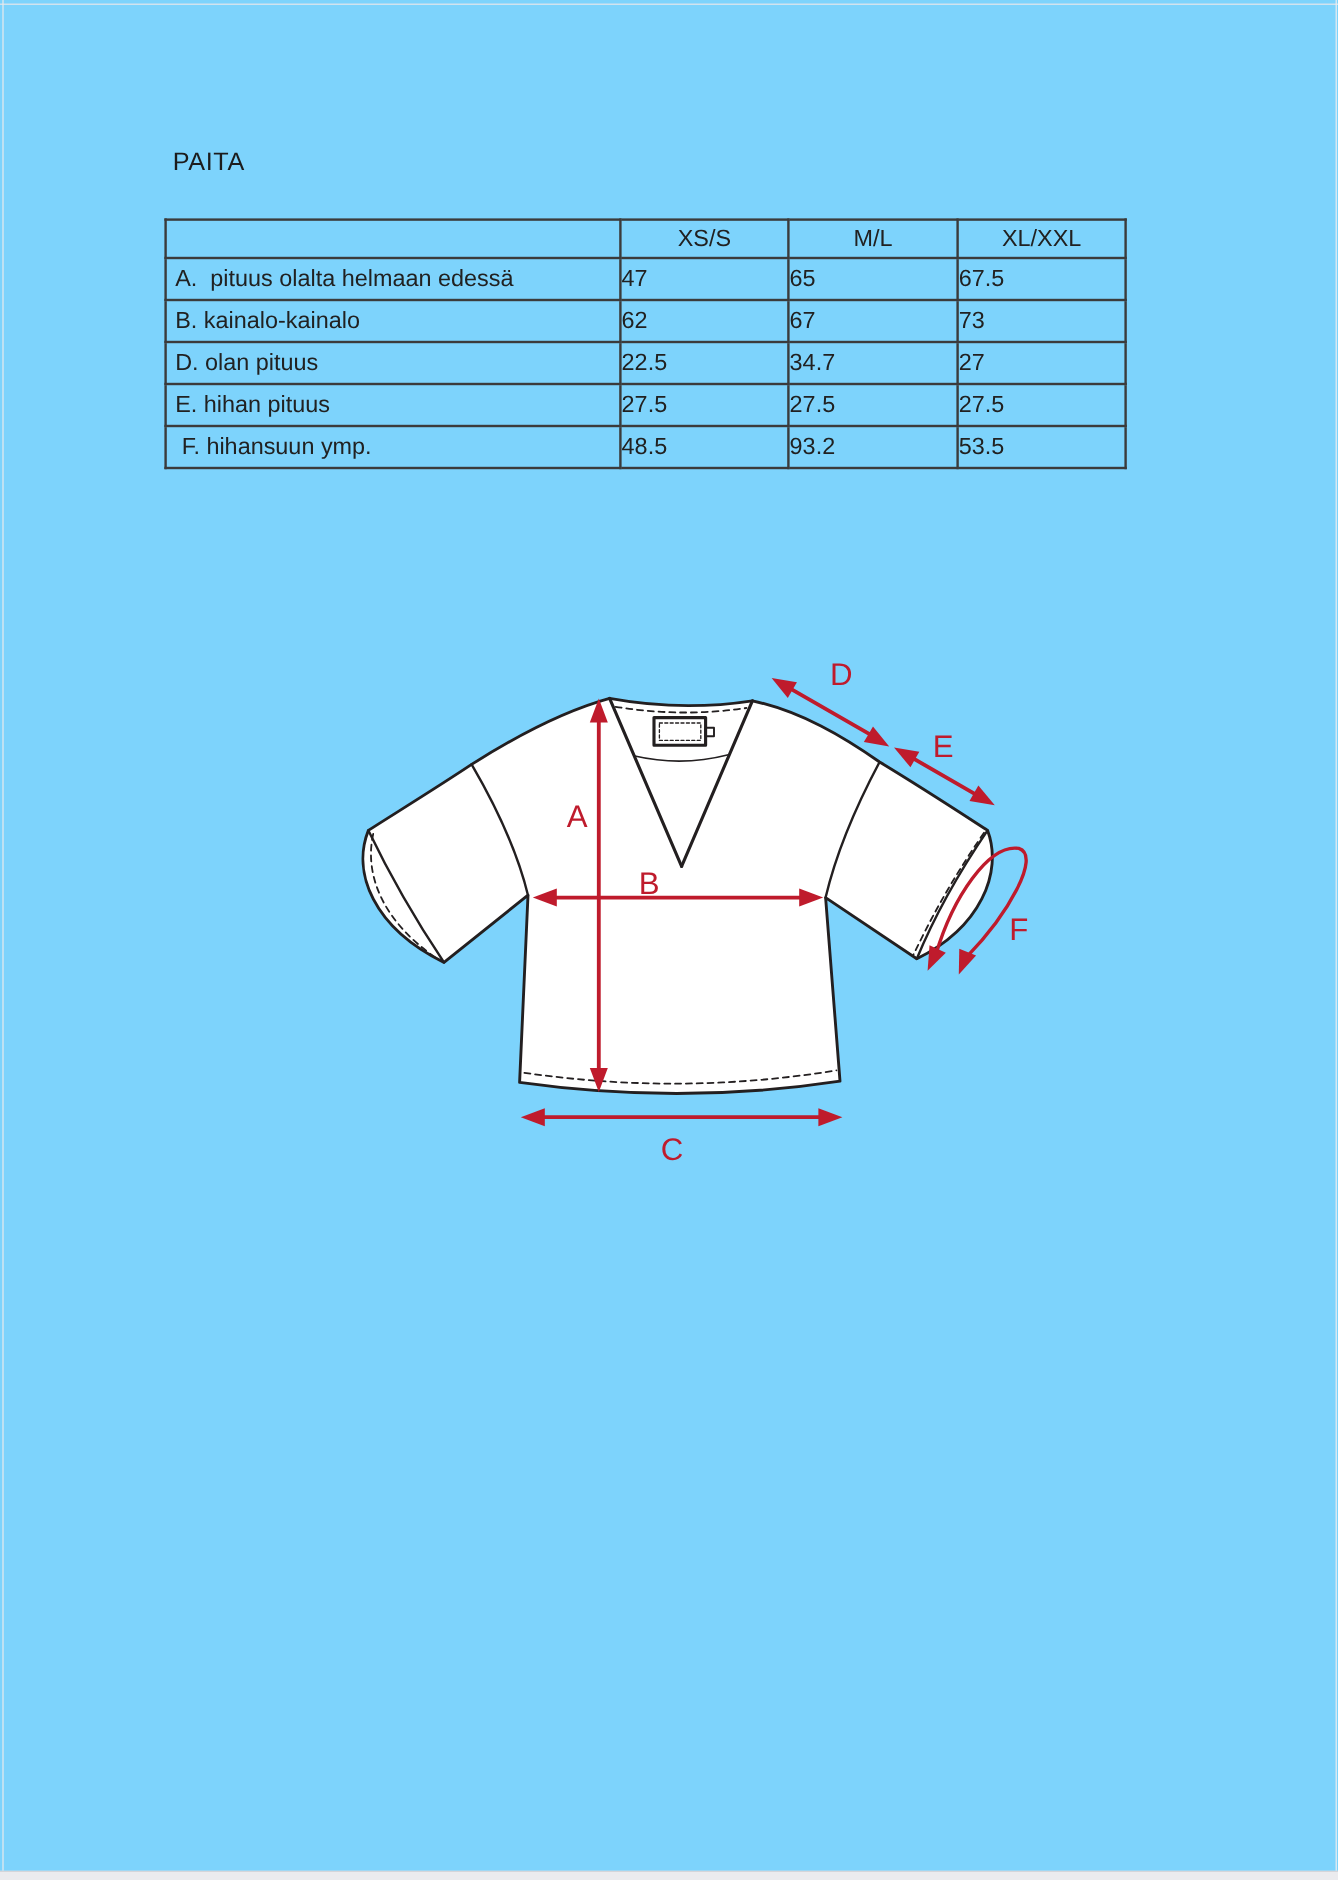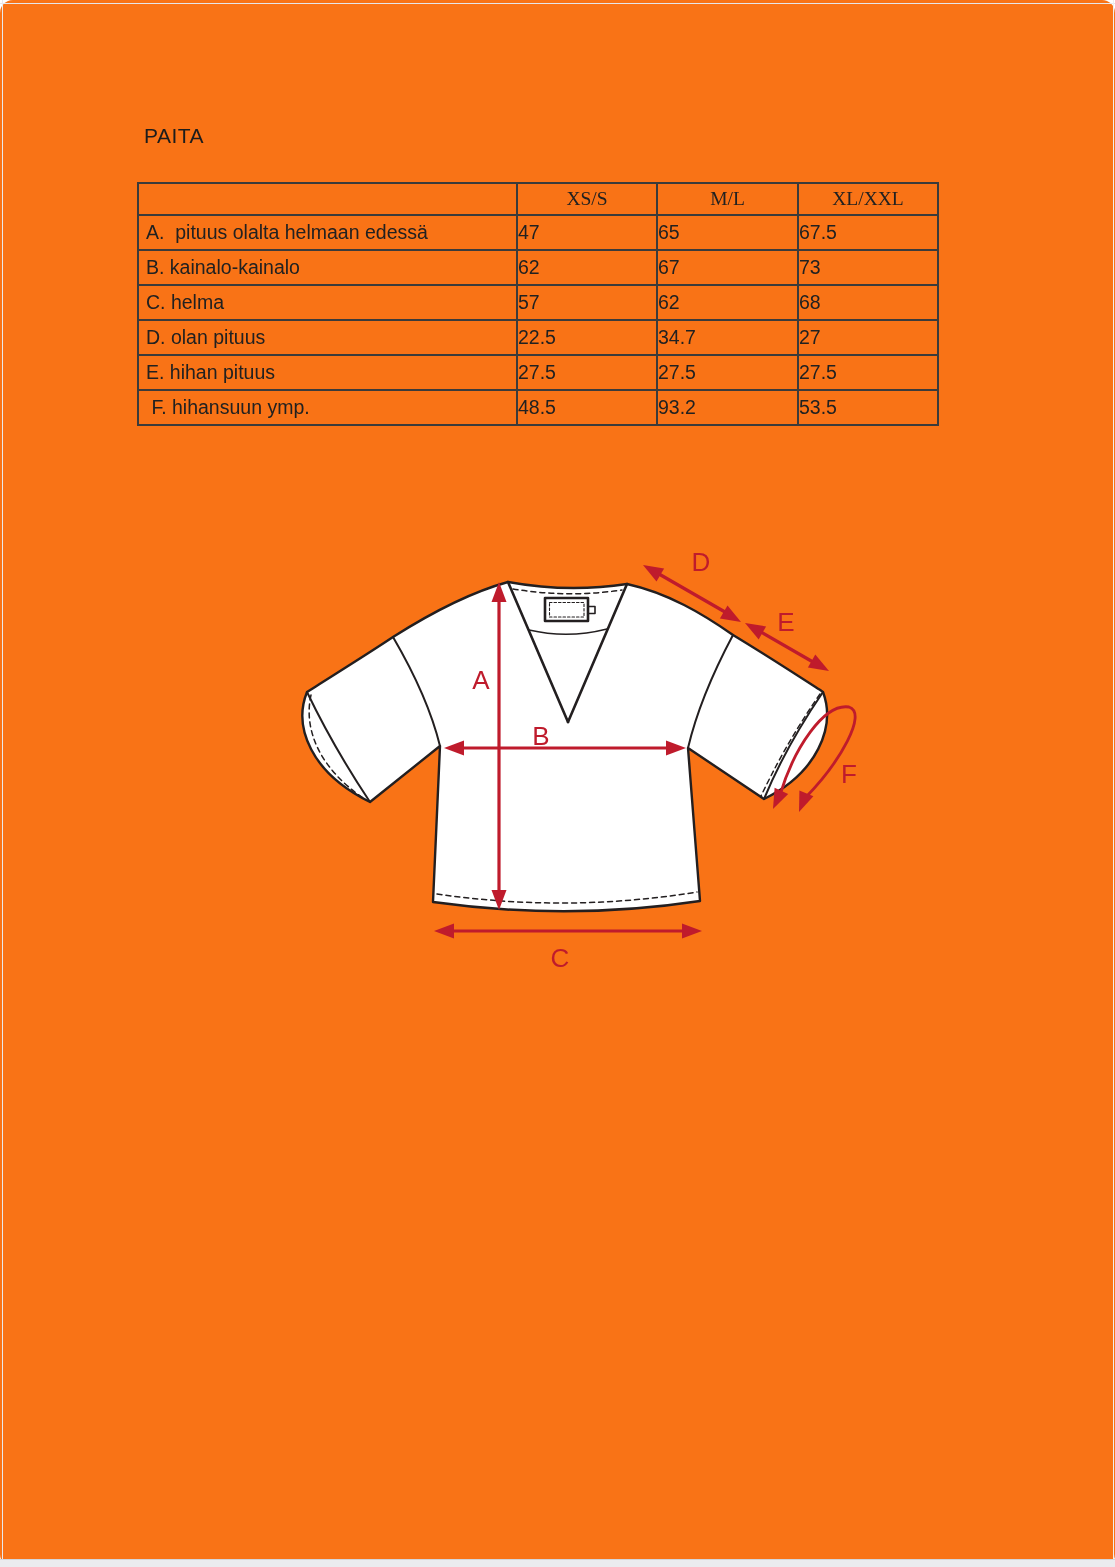--- a/index.html
+++ b/index.html
@@ -1,30 +1,30 @@
 <!DOCTYPE html>
 <html><head>
 <meta charset="utf-8">
 <style>
   html,body{margin:0;padding:0;background:#ffffff;}
   body{width:1115px;height:1567px;position:relative;overflow:hidden;
        font-family:"Liberation Sans",sans-serif;color:#1e1e1e;}
-  .page{position:absolute;inset:0;background:#f97316;border-radius:13px;}
+  .page{position:absolute;inset:0;background:#7dd3fc;}
   
   .edge-top{position:absolute;top:3px;left:0;right:0;height:1px;background:#e6e6ea;}
   .edge-left{position:absolute;top:0;left:2px;width:1px;bottom:8px;background:#e9e9ec;}
   .edge-right{position:absolute;top:0;right:1px;width:1px;bottom:8px;background:#eeeef1;}
   .edge-bottom{position:absolute;bottom:0;left:0;right:0;height:7px;background:#ebebee;border-top:1px solid #d5d5d9;}
 
   .page-title{position:absolute;left:144px;top:124px;font-size:21px;letter-spacing:.5px;color:#1c1c1c;}
 
   table.size-table{position:absolute;left:137px;top:182px;width:800px;
        border-collapse:collapse;table-layout:fixed;font-size:19.5px;color:#212121;}
   table.size-table td{border:2px solid #3b3b3b;padding:0;vertical-align:middle;overflow:hidden;}
-  table.size-table tr.head td{height:30px;text-align:center;font-family:Liberation Serif, serif;}
+  table.size-table tr.head td{height:30px;text-align:center;}
   table.size-table tr.datarow td{height:33px;text-align:left;}
   table.size-table td.lbl{text-align:left;padding-left:7px;white-space:pre;}
 
   svg.diagram{position:absolute;left:0;top:0;}
   svg.diagram text{font-family:"Liberation Sans",sans-serif;font-size:26px;fill:#bf1b2c;}
   .sketch{stroke:#231f20;fill:none;stroke-linecap:round;stroke-linejoin:round;}
   .sketch.fillwhite{fill:#ffffff;}
   .stitch{stroke:#231f20;fill:none;stroke-width:1.5;stroke-dasharray:5 4;stroke-linecap:round;}
   .redline{stroke:#bf1b2c;stroke-width:3.2;fill:none;stroke-linecap:round;}
   .redhead{fill:#bf1b2c;stroke:none;}
@@ -54,26 +54,20 @@
         <td class="lbl">A.  pituus olalta helmaan edessä</td>
         <td>47</td>
         <td>65</td>
         <td>67.5</td>
       </tr>
       <tr class="datarow">
         <td class="lbl">B. kainalo-kainalo</td>
         <td>62</td>
         <td>67</td>
         <td>73</td>
-      </tr>
-      <tr class="datarow">
-        <td class="lbl">C. helma</td>
-        <td>57</td>
-        <td>62</td>
-        <td>68</td>
       </tr>
       <tr class="datarow">
         <td class="lbl">D. olan pituus</td>
         <td>22.5</td>
         <td>34.7</td>
         <td>27</td>
       </tr>
       <tr class="datarow">
         <td class="lbl">E. hihan pituus</td>
         <td>27.5</td>

